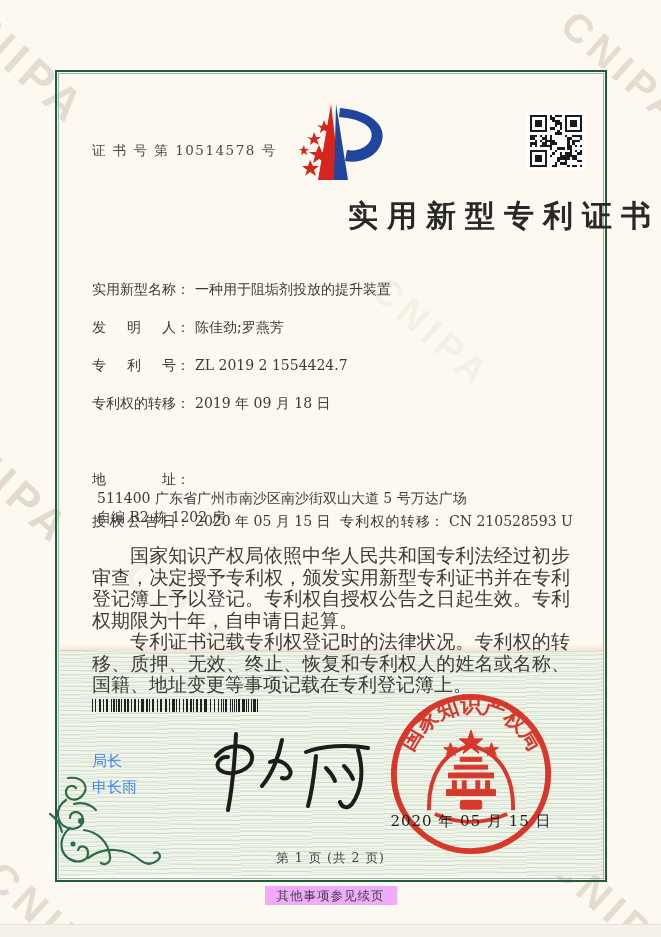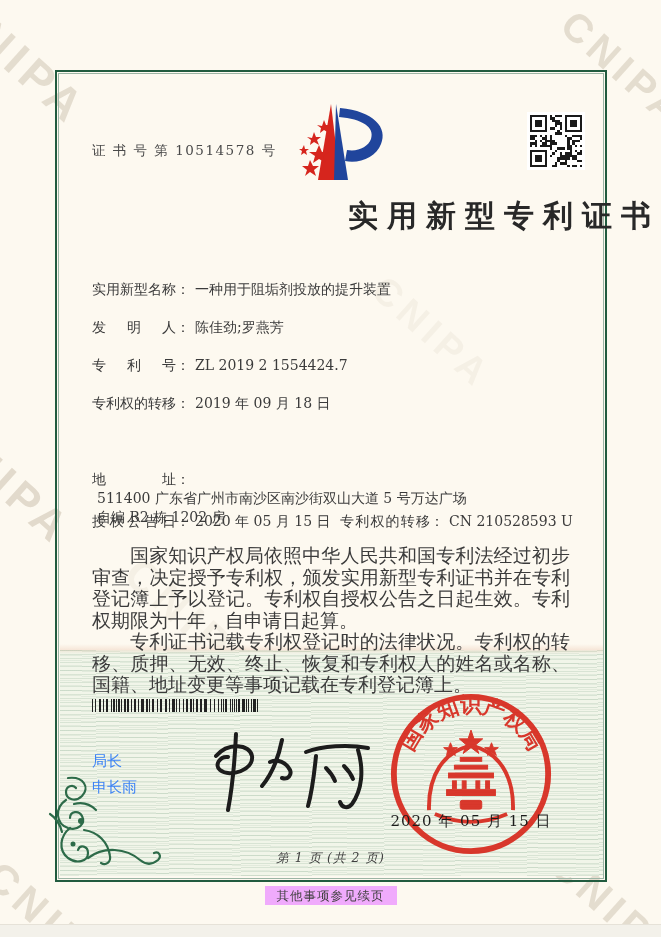--- a/index.html
+++ b/index.html
@@ -93,21 +93,21 @@
   .signature{position:absolute;left:198px;top:726px;width:185px;height:92px;}
   .seal{position:absolute;left:386px;top:691px;width:170px;height:166px;}
   .seal-date{
     position:absolute;left:386px;top:812px;width:170px;text-align:center;
     font-size:15px;letter-spacing:1px;color:#1c1c1c;z-index:5;
   }
   .ornament{position:absolute;left:40px;top:774px;width:132px;height:112px;}
 
   .page-info{
     position:absolute;left:0;top:850px;width:661px;text-align:center;
-    font-size:12.5px;color:#3f3f3f;letter-spacing:1px;font-style:italic;
+    font-size:12.5px;color:#3f3f3f;letter-spacing:1px;
   }
   .cont-note{
     position:absolute;left:0;top:888px;width:661px;text-align:center;
     font-size:12.5px;color:#3f3f3f;letter-spacing:1px;
   }
   .cont-note span{background:#f0abfc;padding:2px 12px;}
   .page-edge{
     position:absolute;left:0;bottom:0;width:661px;height:12px;
     background:#f3f1ea;border-top:1px solid #e6e2d8;
   }

